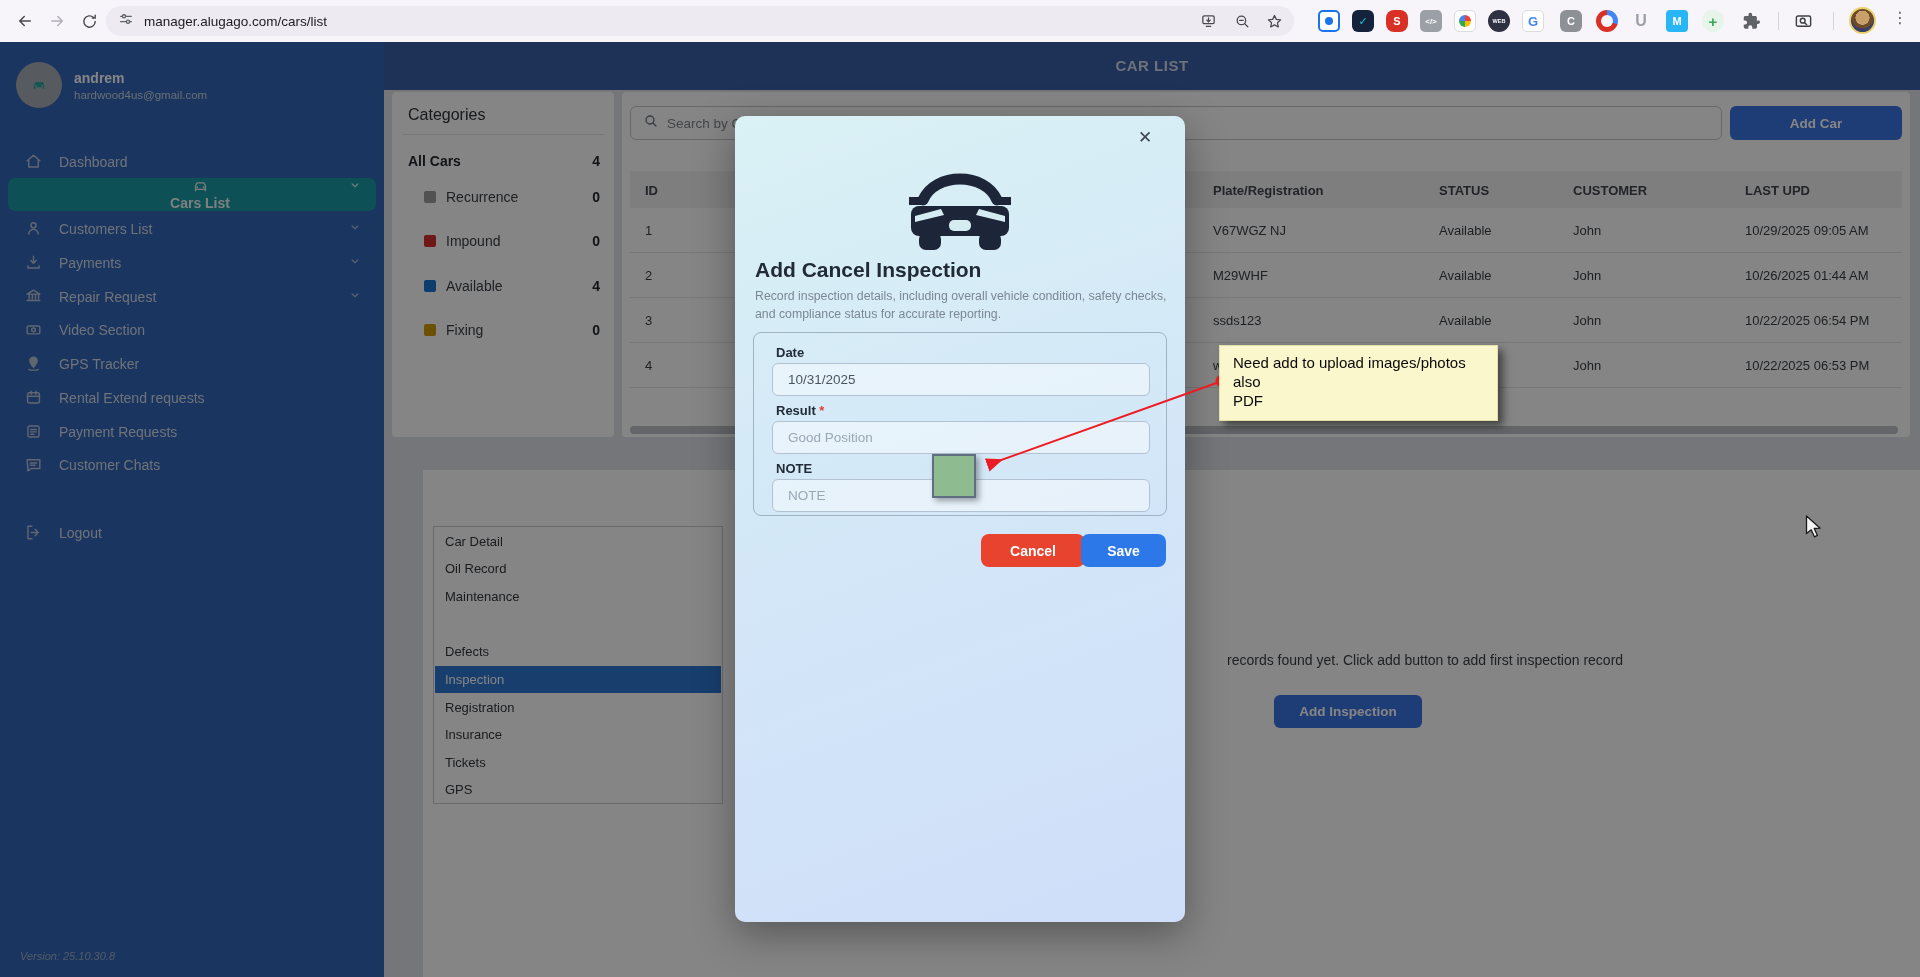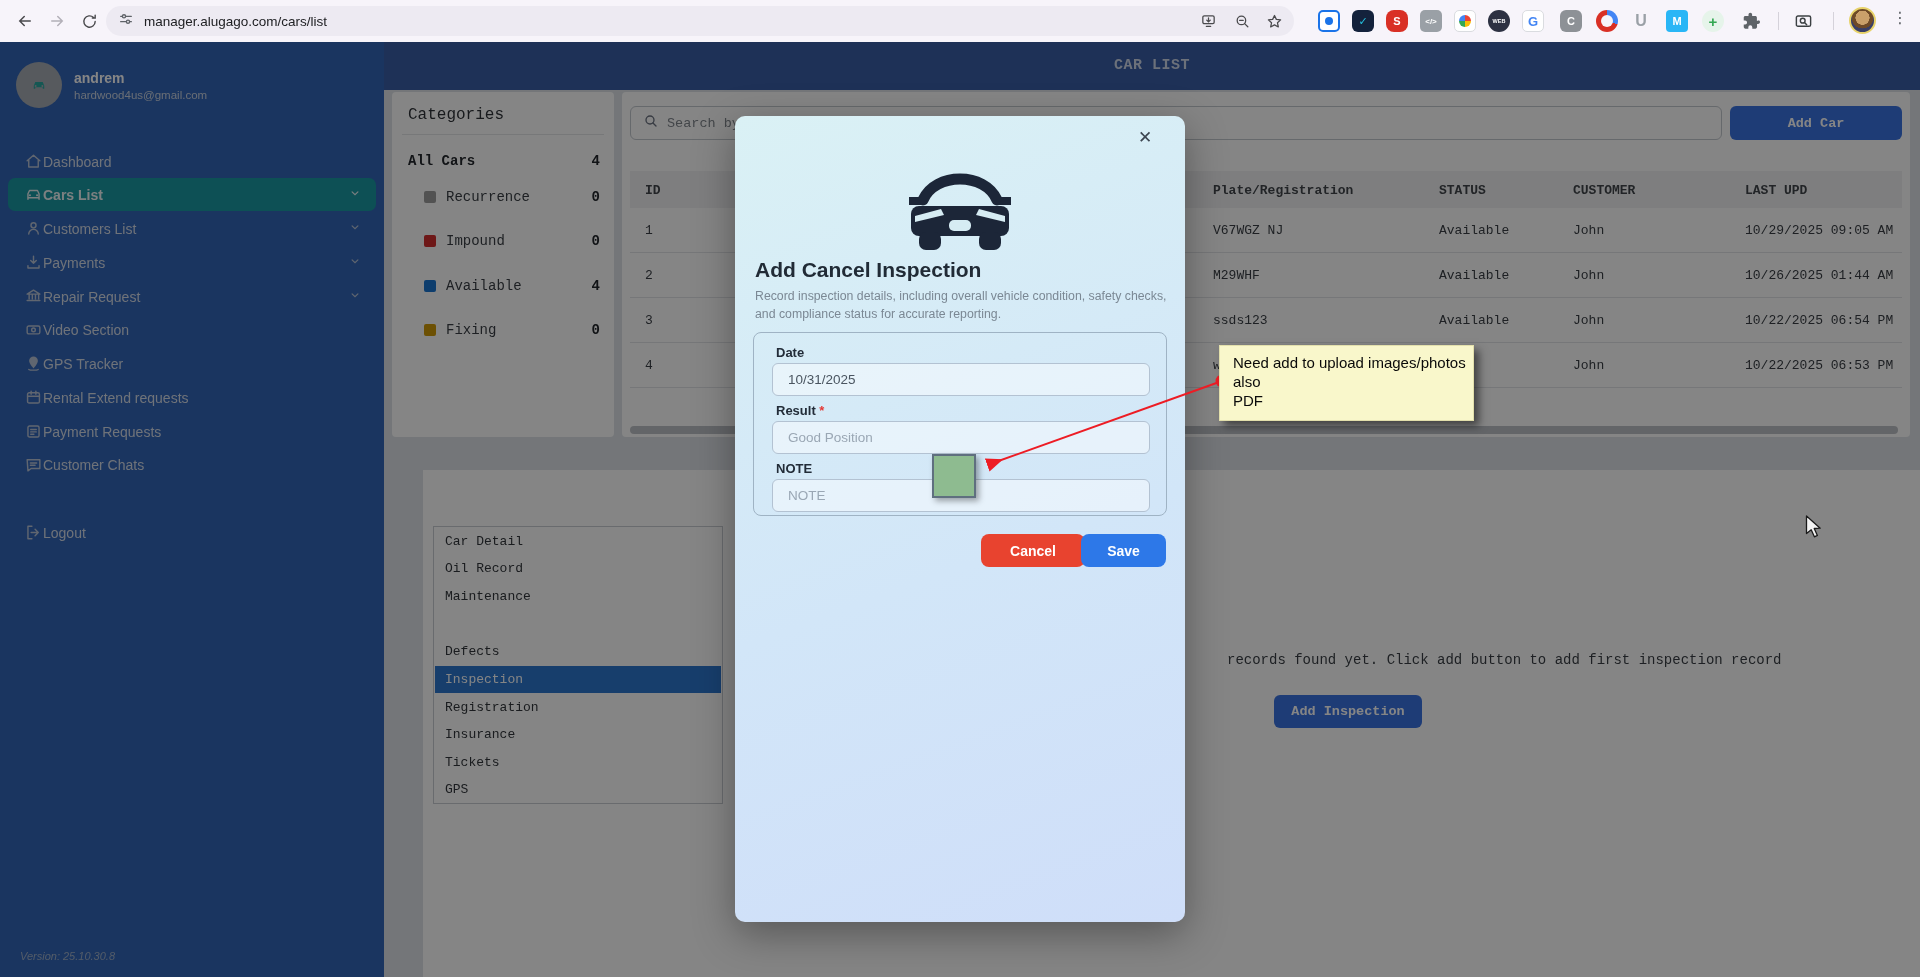--- a/index.html
+++ b/index.html
@@ -34,27 +34,27 @@
     border:2px solid #e8d36a; }
   #menu-dots { position:absolute; left:1892px; top:8px; font-size:16px; color:#5f6368; letter-spacing:0; }
 
   
   #sidebar { position:absolute; left:0; top:42px; width:384px; height:935px; background:#3366b8; z-index:1; }
   #user-avatar { position:absolute; left:16px; top:20px; width:46px; height:46px; border-radius:50%; background:#a8adb5; display:flex; align-items:center; justify-content:center; }
   #user-name { position:absolute; left:74px; top:28px; font-size:14px; font-weight:bold; color:#fff; }
   #user-email { position:absolute; left:74px; top:47px; font-size:11.5px; color:#c9d2e0; }
   .nav-item { position:absolute; left:8px; width:368px; height:33px; border-radius:7px; display:flex; align-items:center; color:#d5dce8; font-size:14px; }
   .nav-item svg { margin-left:16px; }
-  .nav-item .lbl { }
-  .nav-item.active { background:#1a99a3; color:#eef6f7; font-weight:bold; }
+  .nav-item .lbl { margin-left:16px; }
+  .nav-item.active { background:#1a99a3; color:#eef6f7; font-weight:bold;flex-direction:column; }
   .nav-chev { position:absolute; right:14px; }
   #version { position:absolute; left:20px; top:908px; font-size:11px; color:#9fb0c8;font-style:italic; }
 
   
-  #content { position:absolute; left:384px; top:42px; width:1536px; height:935px; background:#dfe3e9; z-index:1;font-family:Liberation Mono, monospace; }
+  #content { position:absolute; left:384px; top:42px; width:1536px; height:935px; background:#dfe3e9; z-index:1; }
   #topbar { position:absolute; left:0; top:0; width:1536px; height:48px; background:#3a5fa8; }
   #page-title { position:absolute; left:0; top:15px; width:1536px; text-align:center; font-size:15px; font-weight:bold; letter-spacing:.5px; color:#cfd8ea; }
 
   #cat-card { position:absolute; left:8px; top:50px; width:222px; height:345px; background:#fff; border-radius:4px; }
   #cat-title { position:absolute; left:16px; top:14px; font-size:16px; color:#2f3338; }
   #cat-div { position:absolute; left:10px; top:42px; width:202px; height:1px; background:#e4e6e9; }
   .cat-row { position:absolute; left:16px; width:192px; height:22px; font-size:14px; color:#3a3f45; display:flex; align-items:center; }
   .cat-sq { width:12px; height:12px; border-radius:2px; margin-right:10px; }
   .cat-count { position:absolute; right:0; font-weight:bold; color:#24282d; }
   #all-cars { font-weight:bold; color:#24282d; }
@@ -93,21 +93,21 @@
   .f-label { position:absolute; left:22px; font-size:13px; font-weight:bold; color:#222c38; }
   .req { color:#e53935; }
   .f-input { position:absolute; left:18px; width:378px; height:33px; border:1px solid #b3c2d2; border-radius:6px; background:rgba(255,255,255,.45); padding-left:15px; font-size:13.5px; color:#4a5560; font-family:inherit; outline:0; }
   .f-input::placeholder { color:#9aa7b4; }
   #cancel-btn { position:absolute; left:246px; top:418px; width:104px; height:33px; background:#e8432f; color:#fff; border:0; border-radius:8px; font-size:14px; font-weight:bold; font-family:inherit; }
   #save-btn { position:absolute; left:346px; top:418px; width:85px; height:33px; border-radius:8px; font-size:14px; }
 
   
   #green-box { position:absolute; left:932px; top:454px; width:44px; height:44px; background:#8ebb90; border:2px solid #5f6f7f; box-shadow:3px 3px 6px rgba(0,0,0,.35); z-index:70; }
   #annot-svg { position:absolute; left:0; top:0; width:1920px; height:977px; z-index:71; pointer-events:none; }
-  #sticky { position:absolute; left:1219px; top:345px; width:255px; height:76px; background:#f9f7cb; border:1px solid #e2dfab; box-shadow:5px 5px 8px rgba(0,0,0,.5); z-index:72; padding:7px 0 0 13px; font-size:15px; line-height:1.27; color:#0a0a0a; }
+  #sticky { position:absolute; left:1219px; top:345px; width:279px; height:76px; background:#f9f7cb; border:1px solid #e2dfab; box-shadow:5px 5px 8px rgba(0,0,0,.5); z-index:72; padding:7px 0 0 13px; font-size:15px; line-height:1.27; color:#0a0a0a; }
   #cursor { position:absolute; left:1805px; top:515px; z-index:80; }
 </style>
 </head>
 <body>
 
 <div id="browser">
   <div class="nav-ic" style="left:12px">
     <svg width="18" height="18" viewBox="0 0 24 24" fill="none" stroke="#4a4a4d" stroke-width="2" stroke-linecap="round">
         <path d="M19 12H5M11 6l-6 6 6 6"></path>
       </svg>

